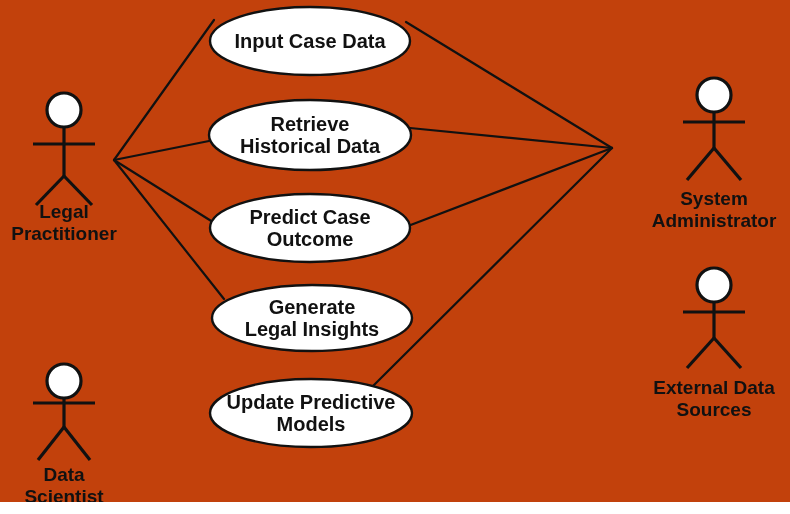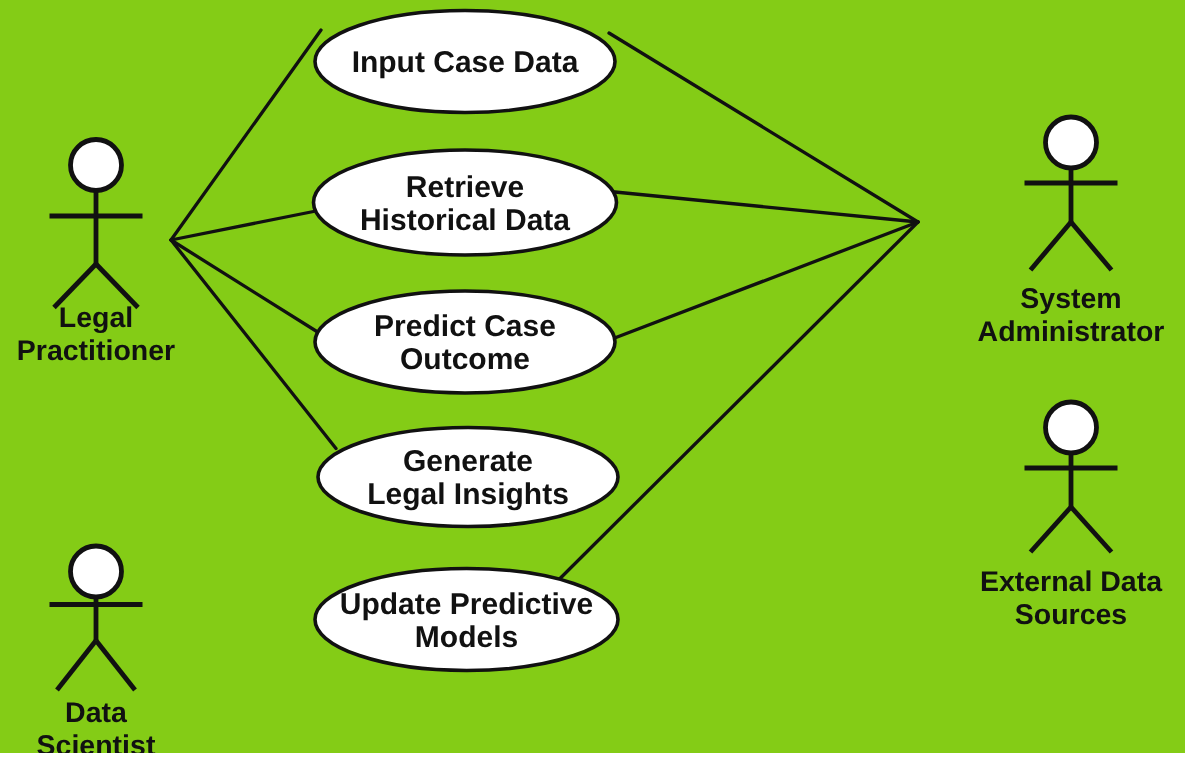--- a/index.html
+++ b/index.html
@@ -8,21 +8,21 @@
     padding: 0;
     background: #ffffff;
   }
   body {
     font-family: "Liberation Sans", sans-serif;
   }
   #diagram-root {
     position: relative;
     width: 790px;
     height: 502px;
-    background: #84cc16;
+    background: #c2410c;
     overflow: hidden;
   }
   #uml-svg {
     position: absolute;
     top: 0;
     left: 0;
     width: 790px;
     height: 514px;
     display: block;
   }

